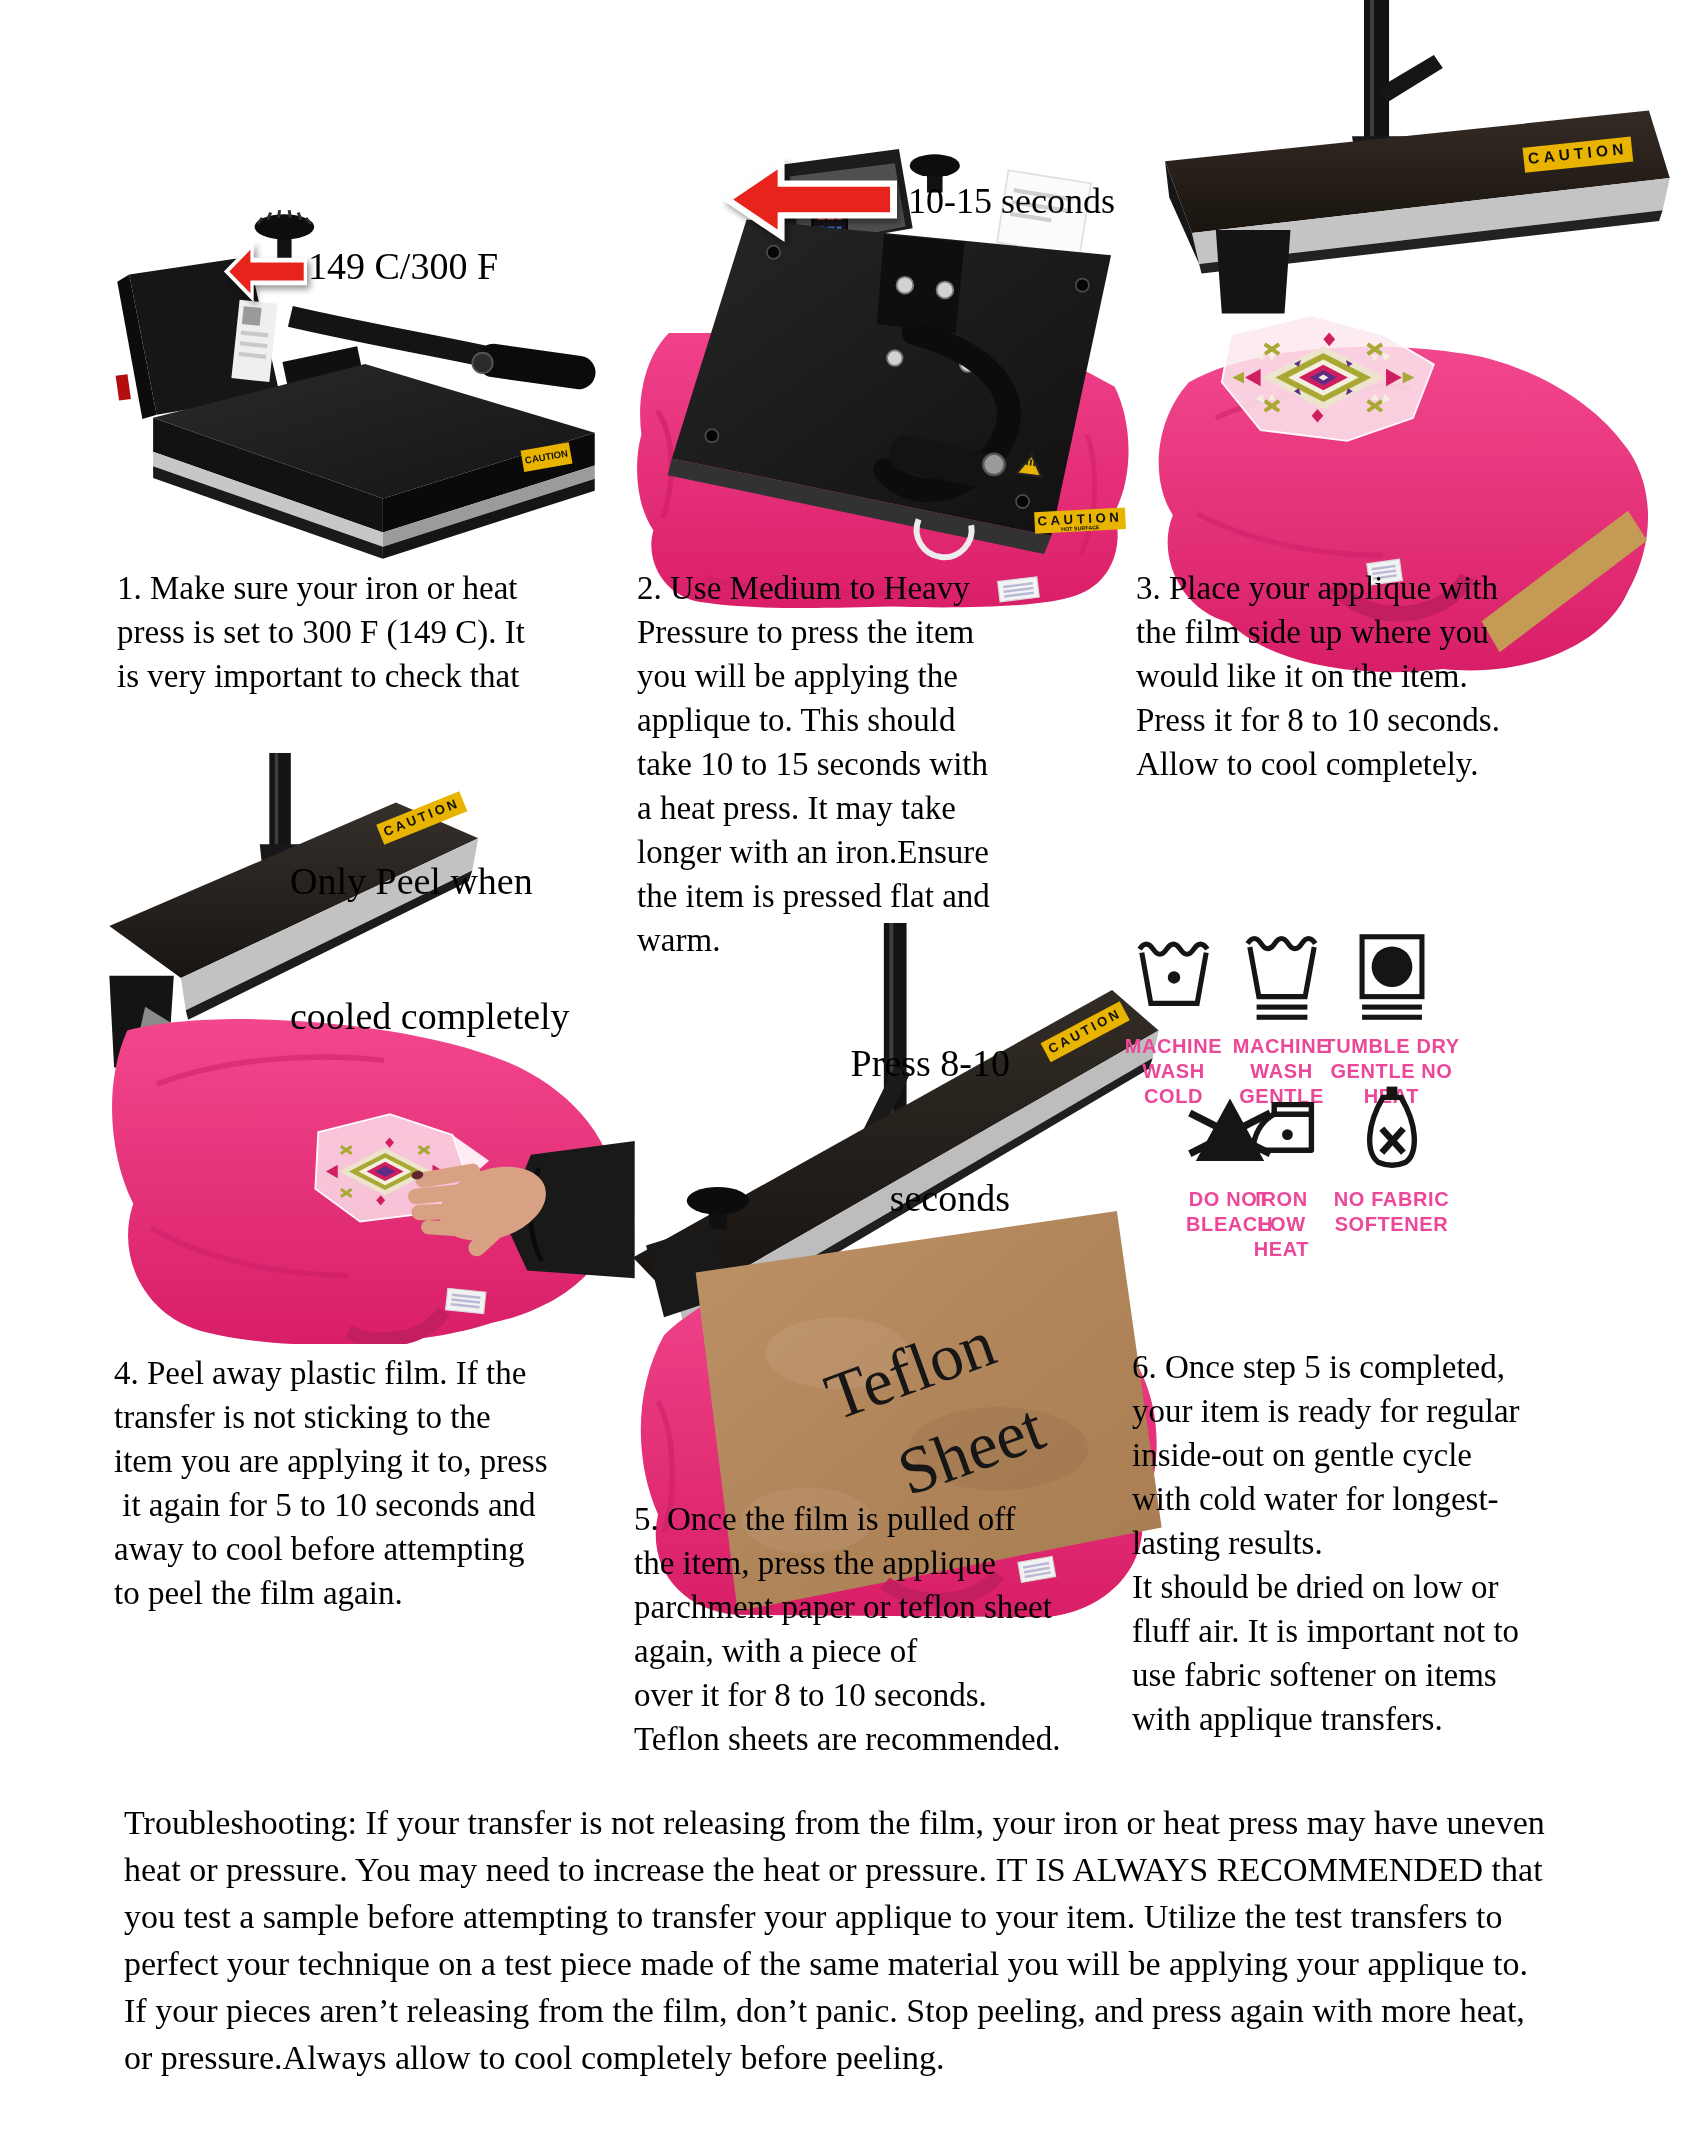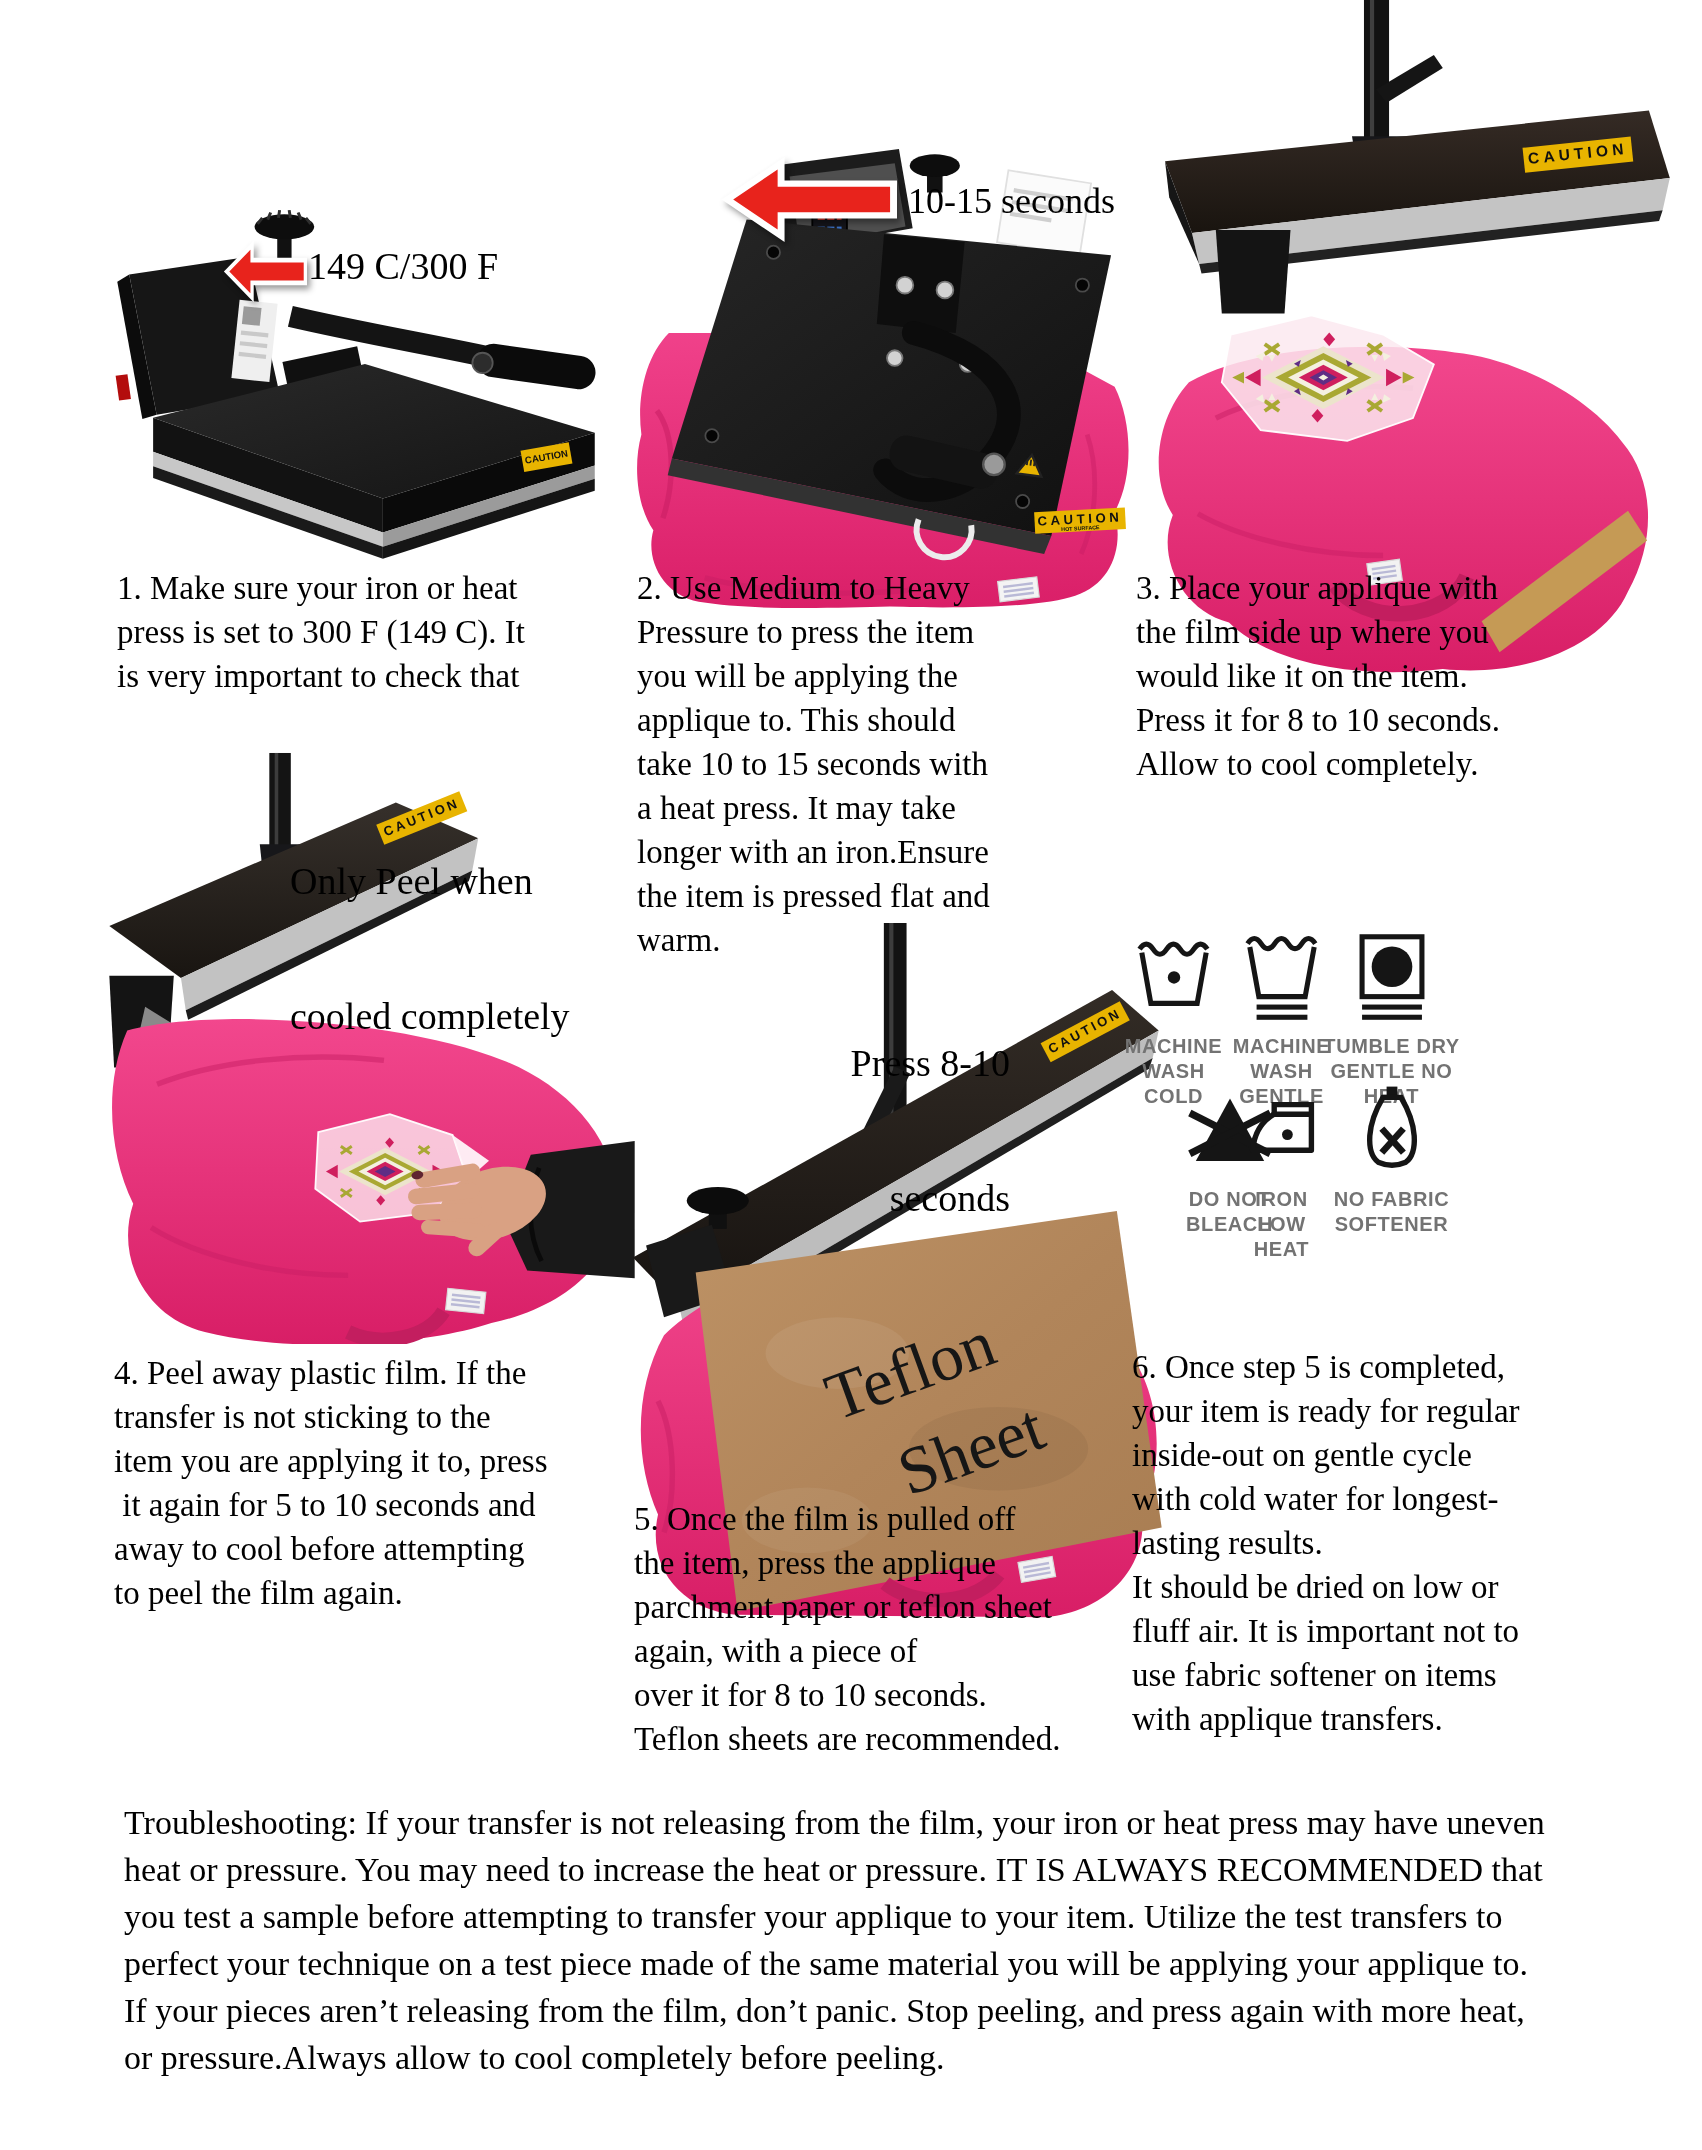--- a/index.html
+++ b/index.html
@@ -7,21 +7,21 @@
           font-family:"Liberation Serif","DejaVu Serif",serif;color:#000;}
   .abs{position:absolute;}
   .inst{font-size:33px;line-height:44px;}
   .inst .line{white-space:pre;}
   .note{font-size:38px;line-height:45px;white-space:pre;}
   .trouble{font-size:34px;line-height:47px;}
   .trouble .line{white-space:pre;}
   .arrow-svg{filter:drop-shadow(3px 4.2px 3px rgba(0,0,0,0.40));overflow:visible;}
   .care-cell{position:absolute;text-align:center;}
   .care-label{font-family:"Liberation Sans","DejaVu Sans",sans-serif;font-weight:bold;
-              font-size:20px;line-height:25px;color:#737373;letter-spacing:0.6px;margin-top:8.4px;}
+              font-size:20px;line-height:25px;color:#ec4899;letter-spacing:0.6px;margin-top:8.4px;}
   svg{display:block;}
   .caut-txt{font-family:"Liberation Sans","DejaVu Sans",sans-serif;font-weight:bold;}
 </style>
 </head>
 <body>
 
 <div id="canvas">
 
   <svg class="abs" style="left:111px;top:197px;" width="496" height="373" viewBox="0 0 830 625">
     <defs>

